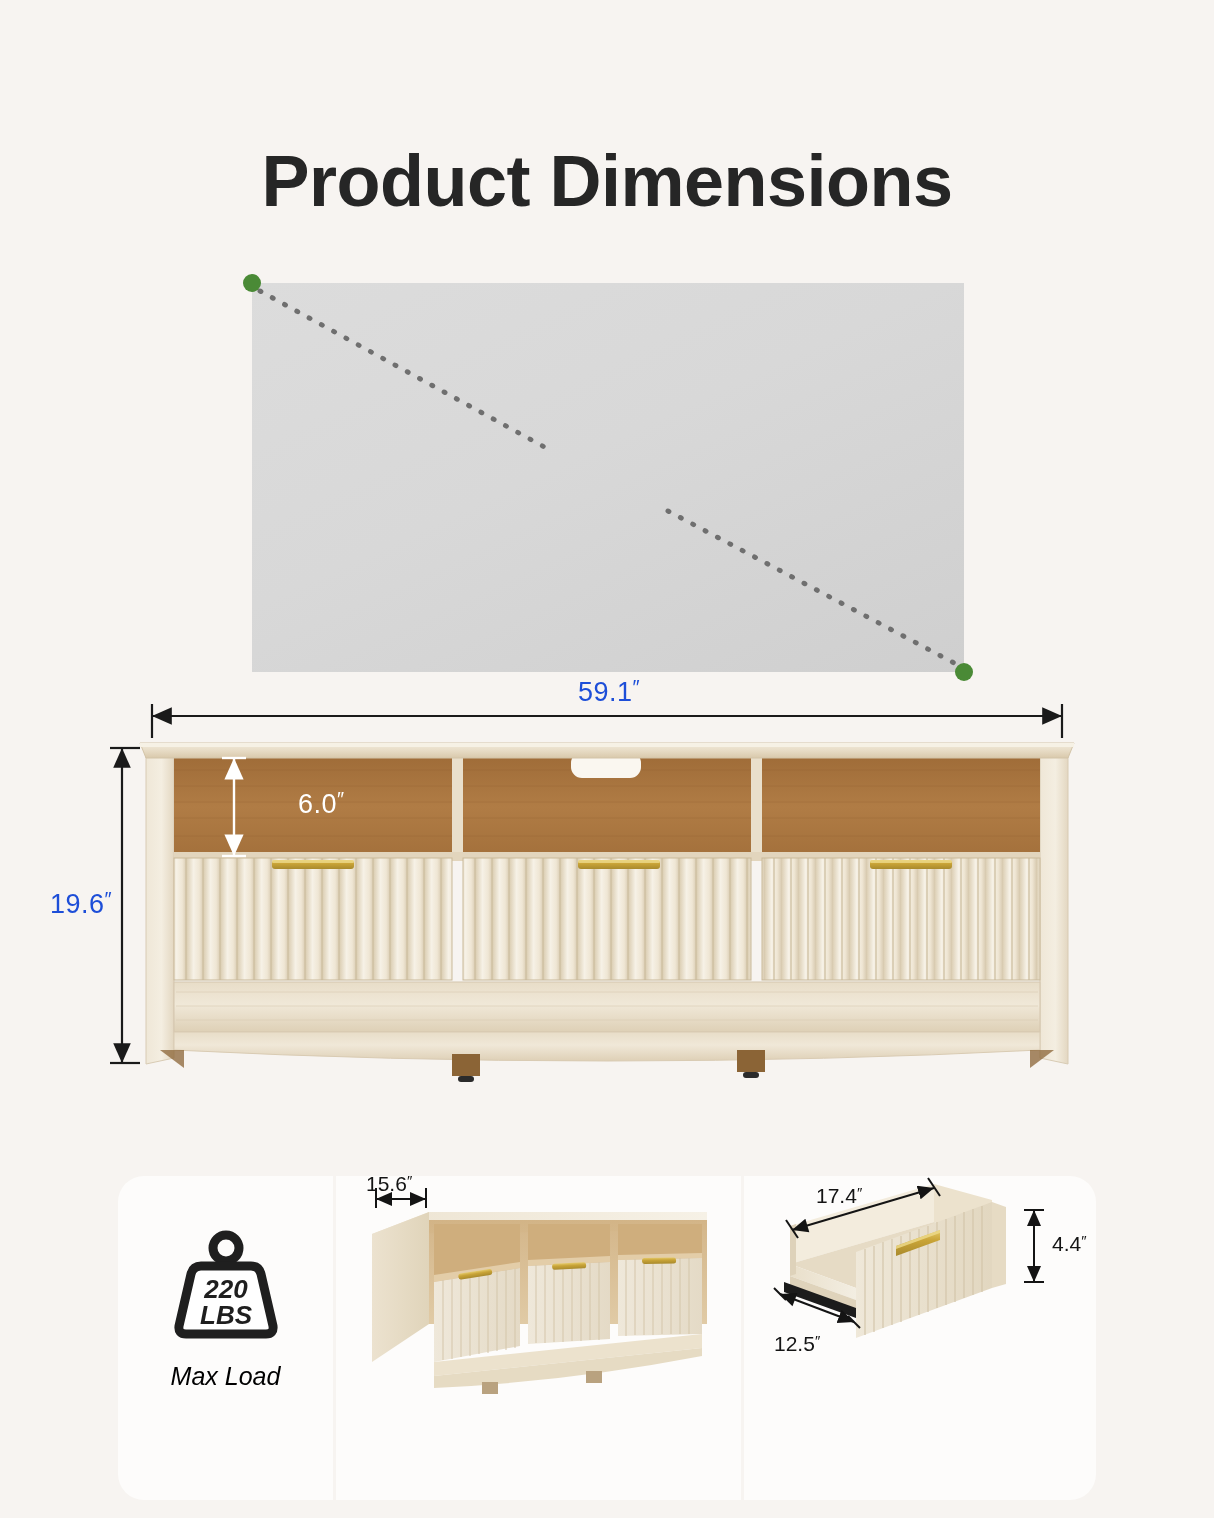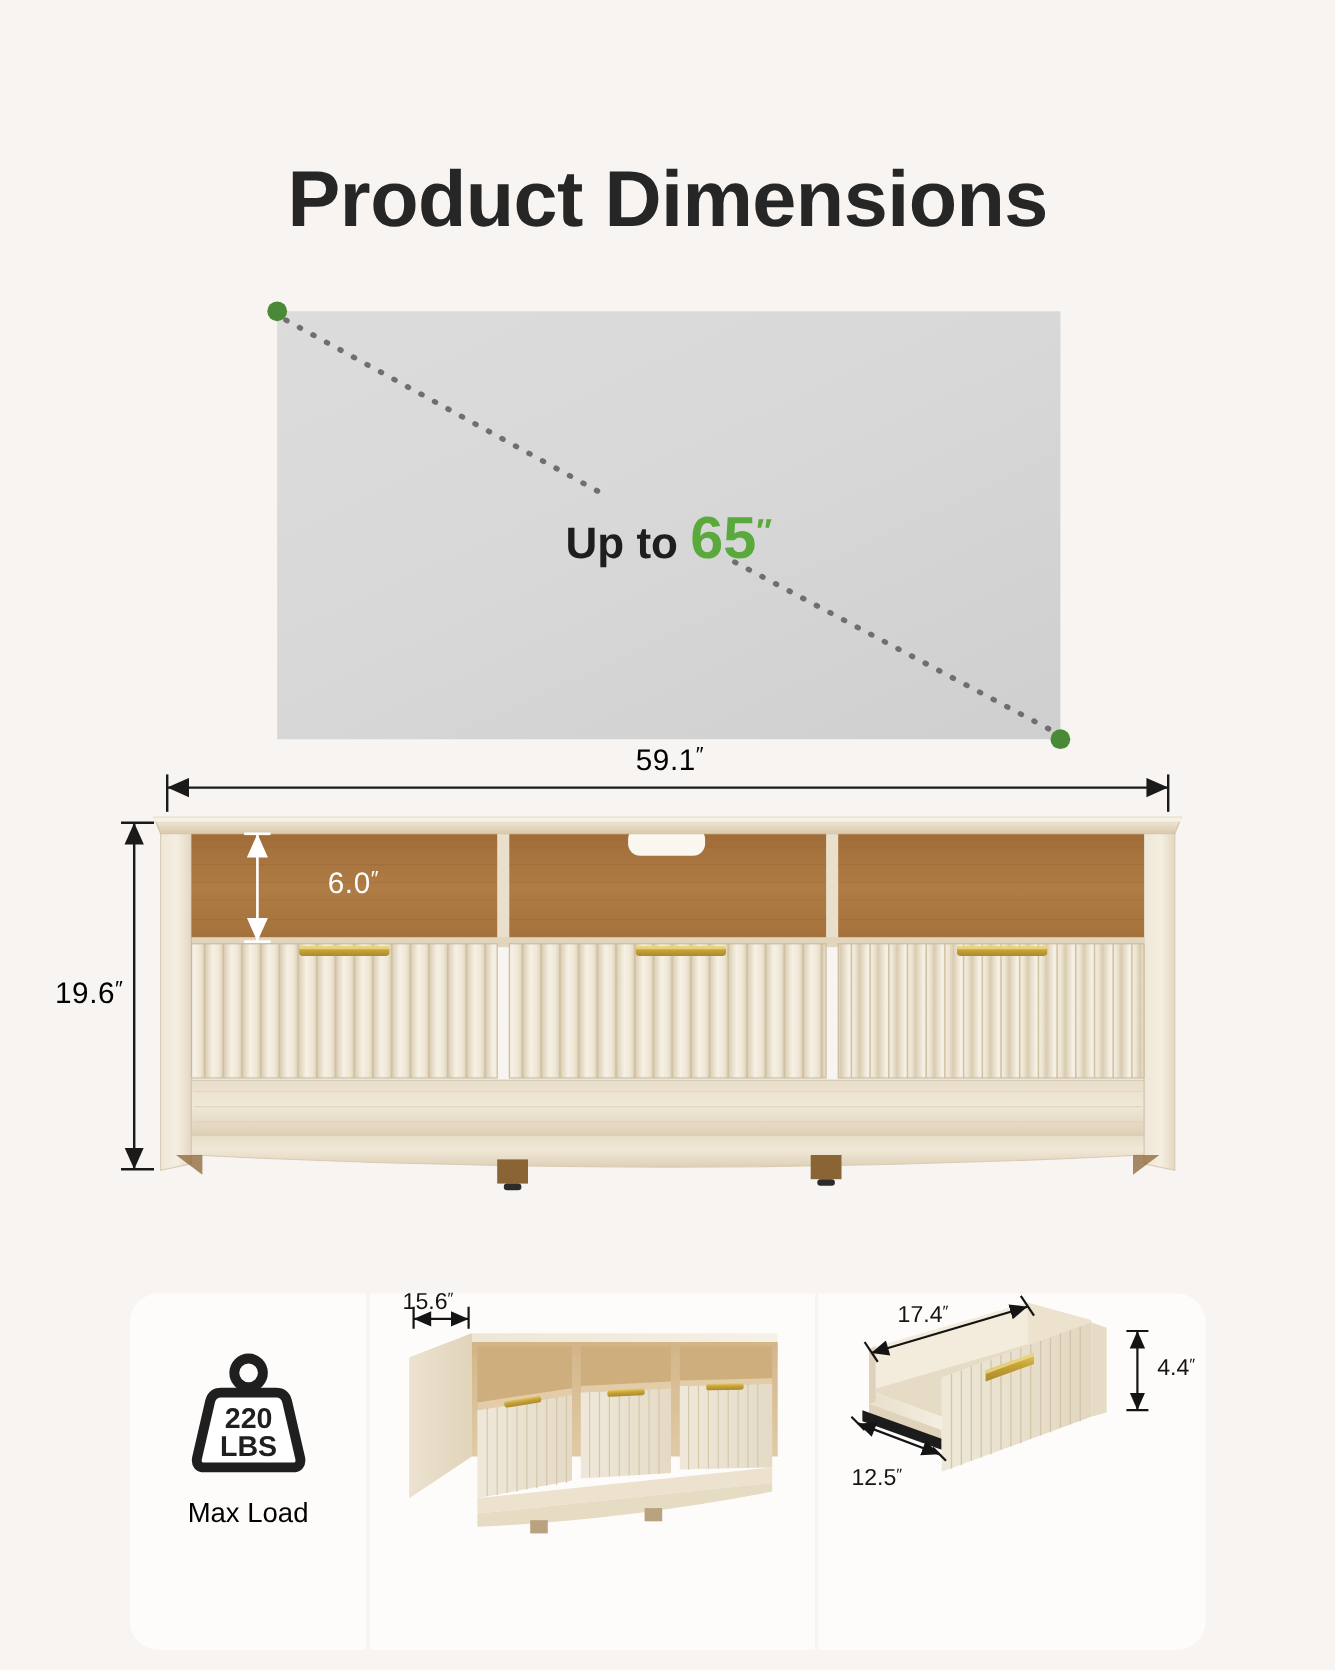--- a/index.html
+++ b/index.html
@@ -42,41 +42,41 @@
     white-space: nowrap;
   }
   .tv-caption .num { color: #5aa93c; font-size: 54px; }
   .tv-caption .pr { color: #5aa93c; font-size: 30px; vertical-align: 14px; font-weight: bold; }
 
   
   .stand-area { position: absolute; left: 0; top: 690px; width: 1214px; height: 410px; }
 
   .dim-label {
     position: absolute;
-    font-size: 27px; color: #000000;
+    font-size: 27px; color: #1d4ed8;
     white-space: nowrap;
     letter-spacing: 0.5px;
   }
   .dim-label .pr { font-size: 20px; vertical-align: 7px; }
   .dim-label.white { color: #ffffff; margin-left: 40px; }
 
   
   .cards {
     position: absolute; left: 118px; top: 1176px;
     width: 978px; height: 324px;
     display: flex; gap: 3px;
   }
   .card { background: #fdfcfb; position: relative; }
   .card.c1 { width: 218px; border-radius: 26px 0 0 26px; }
   .card.c2 { width: 405px; }
   .card.c3 { flex: 1; border-radius: 0 26px 26px 0; }
 
   .load-icon-wrap {
     position: absolute; left: 0; top: 52px; width: 100%;
-    display: flex; flex-direction: column; align-items: center;
+    display: flex; flex-direction: column; align-items: center; font-style: italic;
   }
   .load-caption {
     margin-top: 14px; font-size: 25px; color: #000000;
   }
 
   .mini-dim {
     position: absolute; font-size: 21px; color: #141414; white-space: nowrap;
   }
   .mini-dim .pr { font-size: 15px; vertical-align: 5px; }
 </style>
@@ -89,24 +89,20 @@
   <div class="tv-screen"></div>
 
   <svg class="tv-diag" viewBox="0 0 712 389">
     <line x1="8" y1="8" x2="296" y2="166" stroke="#6f6f6f" stroke-width="5" stroke-linecap="round" stroke-dasharray="1 13"></line>
     <line x1="416" y1="228" x2="704" y2="381" stroke="#6f6f6f" stroke-width="5" stroke-linecap="round" stroke-dasharray="1 13"></line>
   </svg>
 
   <div class="tv-dot tl"></div>
   <div class="tv-dot br"></div>
 
-  <div class="tv-caption">
-    <span>Up to</span>
-    <span class="num">65</span><span class="pr">″</span>
-  </div>
 </div>
 
 <div class="stand-area">
   <svg width="1214" height="410" viewBox="0 0 1214 410">
     <defs>
       <linearGradient id="gTop" x1="0" y1="0" x2="0" y2="1">
         <stop offset="0%" stop-color="#f2ebdd"></stop>
         <stop offset="55%" stop-color="#e6dac3"></stop>
         <stop offset="100%" stop-color="#d9c9ab"></stop>
       </linearGradient>

